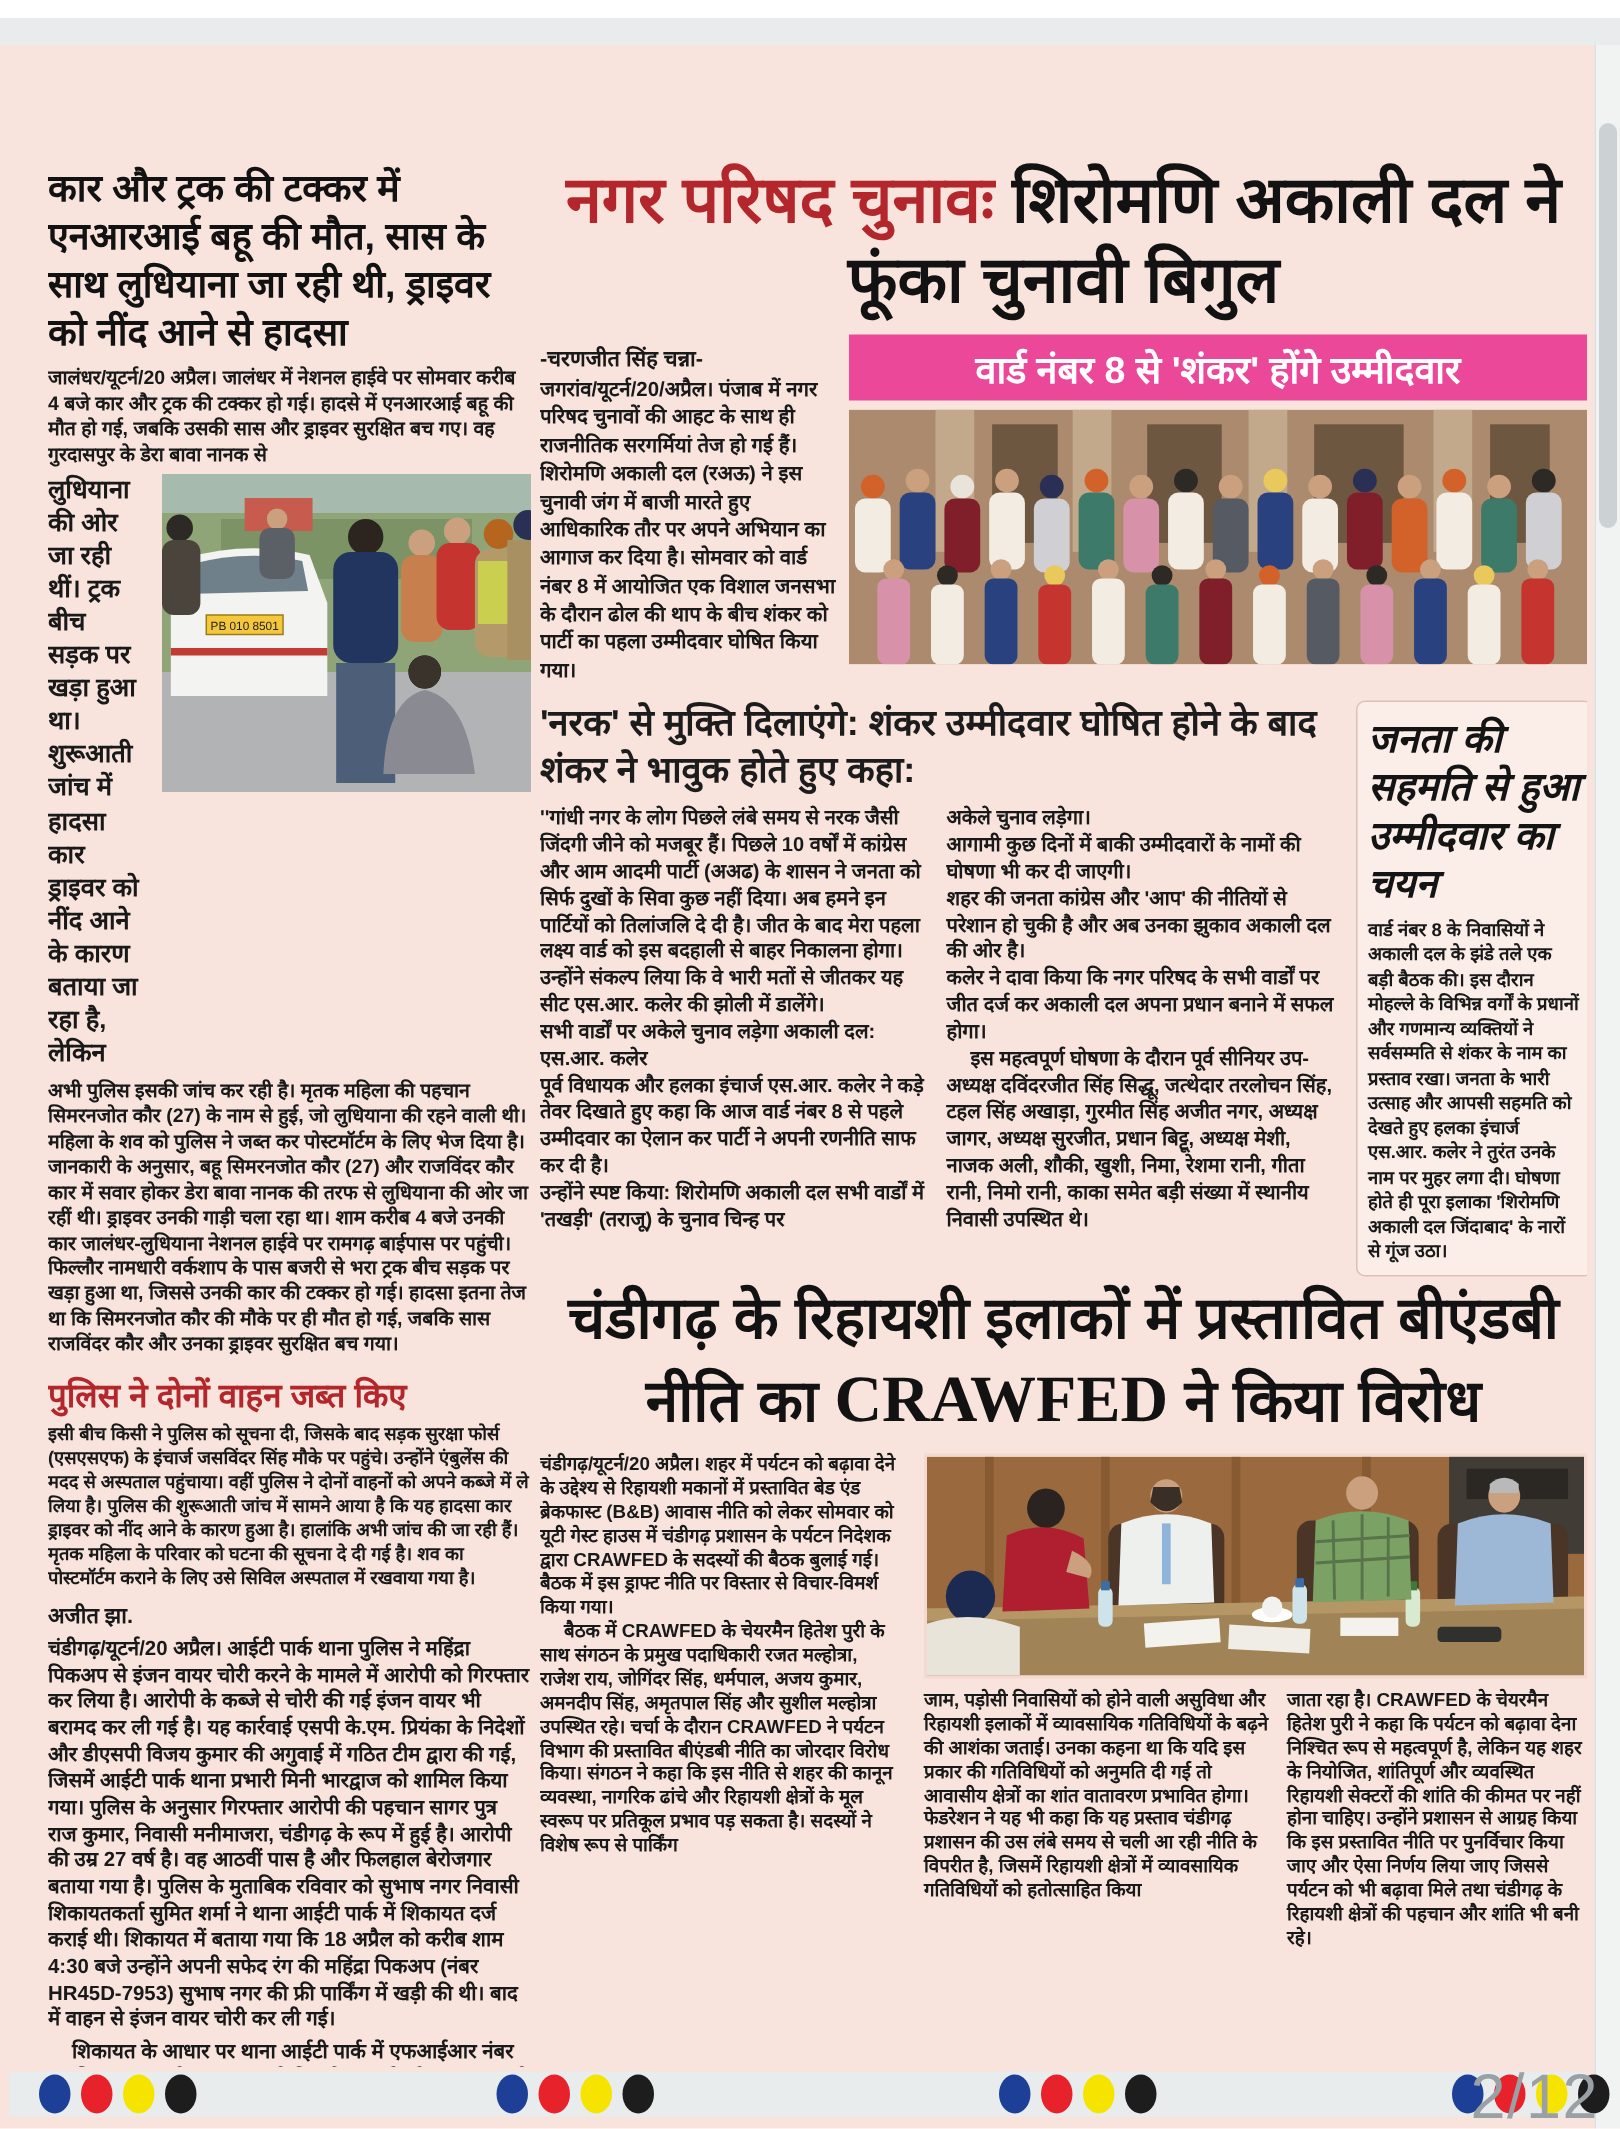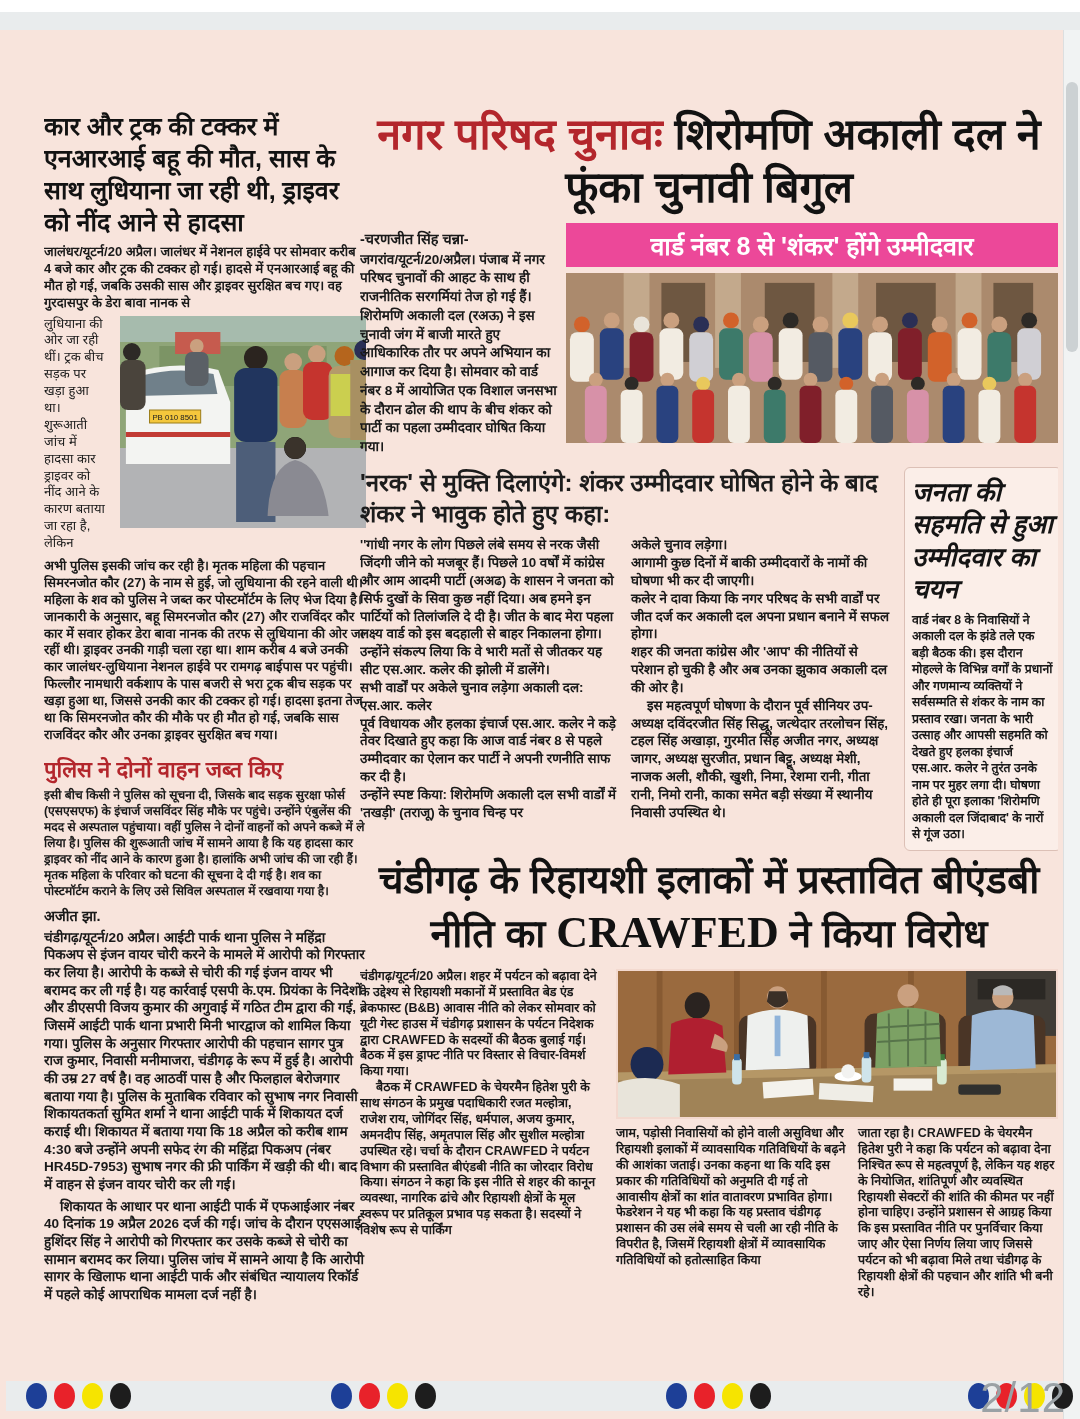--- a/index.html
+++ b/index.html
@@ -14,28 +14,28 @@
   .masthead{position:absolute;left:28px;top:34px;width:1014px;height:74px;background:#a2d9f4;display:flex;align-items:center;}
   .page-number{font-family:"Liberation Serif","DejaVu Serif",serif;font-weight:700;font-size:54px;color:#121212;margin-left:16px;line-height:1;}
   .edition-date{font-weight:700;font-size:22px;color:#121212;margin-left:20px;}
   .section-title{position:absolute;left:0;right:0;text-align:center;color:#c0272d;font-size:24px;font-weight:800;}
   .paper-logo{position:absolute;right:10px;top:5px;height:64px;width:238px;background:#ffffff;display:flex;flex-direction:column;align-items:center;justify-content:center;box-shadow:0 0 0 1px #e5e5e5;}
   .logo-line{font-size:35px;font-weight:800;line-height:1.05;white-space:nowrap;}
   .logo-primary{color:#5b2d91;}
   .logo-secondary{color:#111;}
   .logo-tagline{font-size:7px;color:#c0272d;margin-top:1px;letter-spacing:.5px;}
   
-  .left-col{position:absolute;left:44px;top:110px;width:322px;height:1268px;overflow:hidden;color:#191919;}
+  .left-col{position:absolute;left:32px;top:110px;width:322px;height:1268px;overflow:hidden;color:#191919;}
   .center-col{position:absolute;left:360px;top:108px;width:698px;height:1270px;overflow:hidden;color:#191919;}
   h1,h2,h3,p{margin:0;}
   .hl1{font-size:25px;line-height:1.28;font-weight:800;color:#121212;}
   .body-m{font-size:13px;line-height:1.3;font-weight:600;margin-top:6px;}
   .body-s{font-size:12.2px;line-height:1.31;font-weight:600;}
   .photo-row{display:flex;margin-top:4px;}
-  .wrap-col{width:76px;font-size:13px;line-height:1.3;font-weight:400;padding-right:15px;box-sizing:border-box;}
+  .wrap-col{width:76px;font-size:17px;line-height:1.3;font-weight:700;padding-right:15px;box-sizing:border-box;}
   .acc-photo{flex:1;height:212px;overflow:hidden;}
   .red-sub{color:#b3262c;font-size:22px;font-weight:800;margin:9px 0 5px;}
   .hl2{font-size:25px;line-height:1.28;font-weight:800;margin-top:12px;color:#121212;}
   .byline{font-size:14.5px;font-weight:700;margin-top:5px;}
   .body-l{font-size:13.6px;line-height:1.3;font-weight:600;margin-top:4px;}
   .indent{text-indent:16px;}
   
   .main-head{font-size:43px;line-height:1.24;font-weight:800;text-align:center;color:#121212;}
   .red{color:#b3262c;}
   .mid-row{display:flex;margin-top:8px;}
@@ -235,22 +235,22 @@
           <div class="quote-cols">
             <div class="qcol">
               <p>''गांधी नगर के लोग पिछले लंबे समय से नरक जैसी जिंदगी जीने को मजबूर हैं। पिछले 10 वर्षों में कांग्रेस और आम आदमी पार्टी (अअढ) के शासन ने जनता को सिर्फ दुखों के सिवा कुछ नहीं दिया। अब हमने इन पार्टियों को तिलांजलि दे दी है। जीत के बाद मेरा पहला लक्ष्य वार्ड को इस बदहाली से बाहर निकालना होगा। उन्होंने संकल्प लिया कि वे भारी मतों से जीतकर यह सीट एस.आर. कलेर की झोली में डालेंगे।</p>
               <p>सभी वार्डों पर अकेले चुनाव लड़ेगा अकाली दल: एस.आर. कलेर</p>
               <p>पूर्व विधायक और हलका इंचार्ज एस.आर. कलेर ने कड़े तेवर दिखाते हुए कहा कि आज वार्ड नंबर 8 से पहले उम्मीदवार का ऐलान कर पार्टी ने अपनी रणनीति साफ कर दी है।</p>
               <p>उन्होंने स्पष्ट किया: शिरोमणि अकाली दल सभी वार्डों में 'तखड़ी' (तराजू) के चुनाव चिन्ह पर</p>
             </div>
             <div class="qcol">
               <p>अकेले चुनाव लड़ेगा।</p>
               <p>आगामी कुछ दिनों में बाकी उम्मीदवारों के नामों की घोषणा भी कर दी जाएगी।</p>
+              <p>शहर की जनता कांग्रेस और 'आप' की नीतियों से परेशान हो चुकी है और अब उनका झुकाव अकाली दल की ओर है।</p>
               <p>कलेर ने दावा किया कि नगर परिषद के सभी वार्डों पर जीत दर्ज कर अकाली दल अपना प्रधान बनाने में सफल होगा।</p>
-              <p>शहर की जनता कांग्रेस और 'आप' की नीतियों से परेशान हो चुकी है और अब उनका झुकाव अकाली दल की ओर है।</p>
               <p class="indent">इस महत्वपूर्ण घोषणा के दौरान पूर्व सीनियर उप- अध्यक्ष दविंदरजीत सिंह सिद्धू, जत्थेदार तरलोचन सिंह, टहल सिंह अखाड़ा, गुरमीत सिंह अजीत नगर, अध्यक्ष जागर, अध्यक्ष सुरजीत, प्रधान बिट्टू, अध्यक्ष मेशी, नाजक अली, शौकी, खुशी, निमा, रेशमा रानी, गीता रानी, निमो रानी, काका समेत बड़ी संख्या में स्थानीय निवासी उपस्थित थे।</p>
             </div>
           </div>
         </div>
         <div class="sidebox">
           <div class="sidebox-title">जनता की सहमति से हुआ उम्मीदवार का चयन</div>
           <div class="sidebox-body">वार्ड नंबर 8 के निवासियों ने अकाली दल के झंडे तले एक बड़ी बैठक की। इस दौरान मोहल्ले के विभिन्न वर्गों के प्रधानों और गणमान्य व्यक्तियों ने सर्वसम्मति से शंकर के नाम का प्रस्ताव रखा। जनता के भारी उत्साह और आपसी सहमति को देखते हुए हलका इंचार्ज एस.आर. कलेर ने तुरंत उनके नाम पर मुहर लगा दी। घोषणा होते ही पूरा इलाका 'शिरोमणि अकाली दल जिंदाबाद' के नारों से गूंज उठा।</div>
         </div>
       </div>
     </div>

